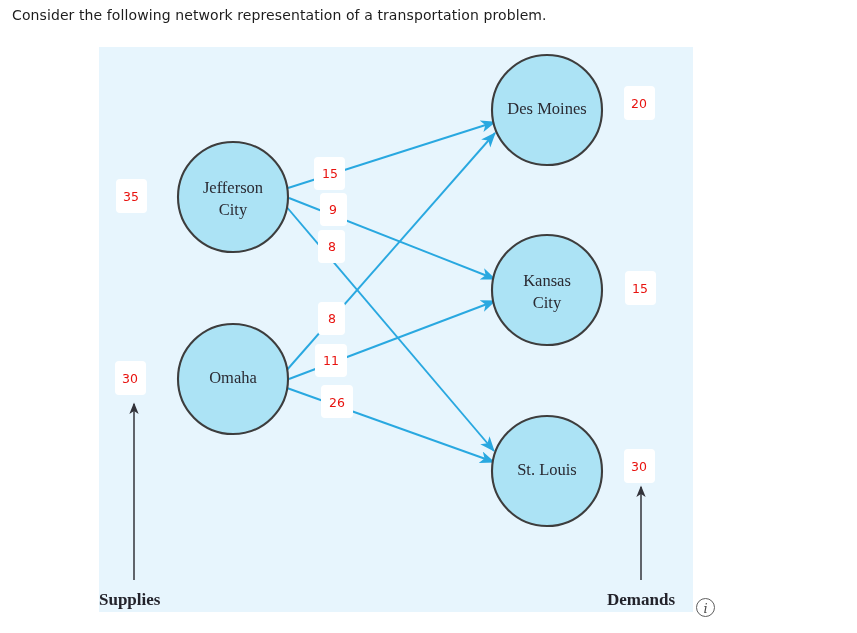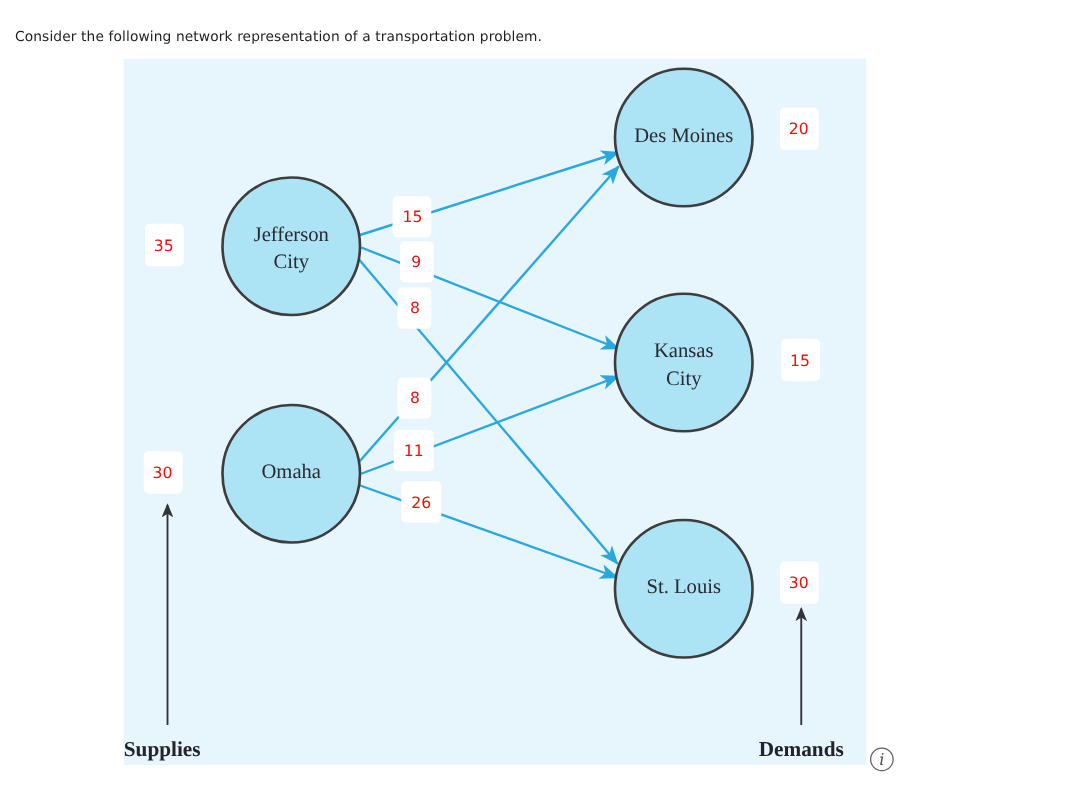--- a/index.html
+++ b/index.html
@@ -10,22 +10,22 @@
   body {
     width: 857px;
     height: 633px;
     font-family: "Liberation Sans", sans-serif;
     overflow: hidden;
     position: relative;
   }
   #question-text {
     position: absolute;
     left: 12px;
-    top: 23px;
-    font-size: 11px;
+    top: 7px;
+    font-size: 14px;
     color: #1d1d1d;
     font-family: "DejaVu Sans", sans-serif;
     letter-spacing: 0.1px;
     white-space: nowrap;
   }
   #figure-panel {
     position: absolute;
     left: 99px;
     top: 47px;
     width: 594px;

